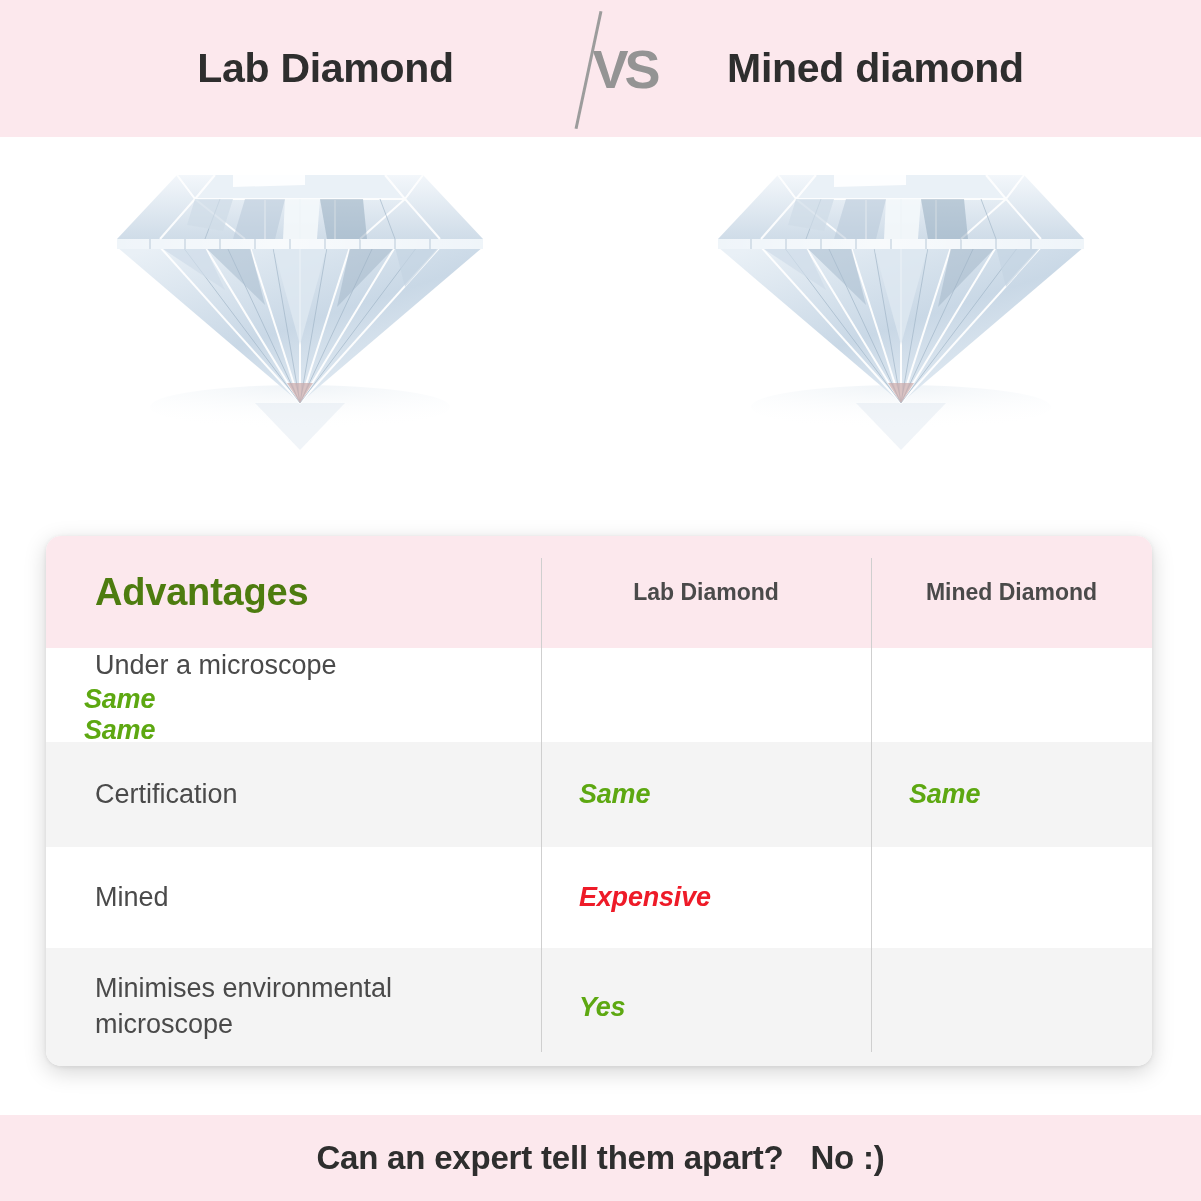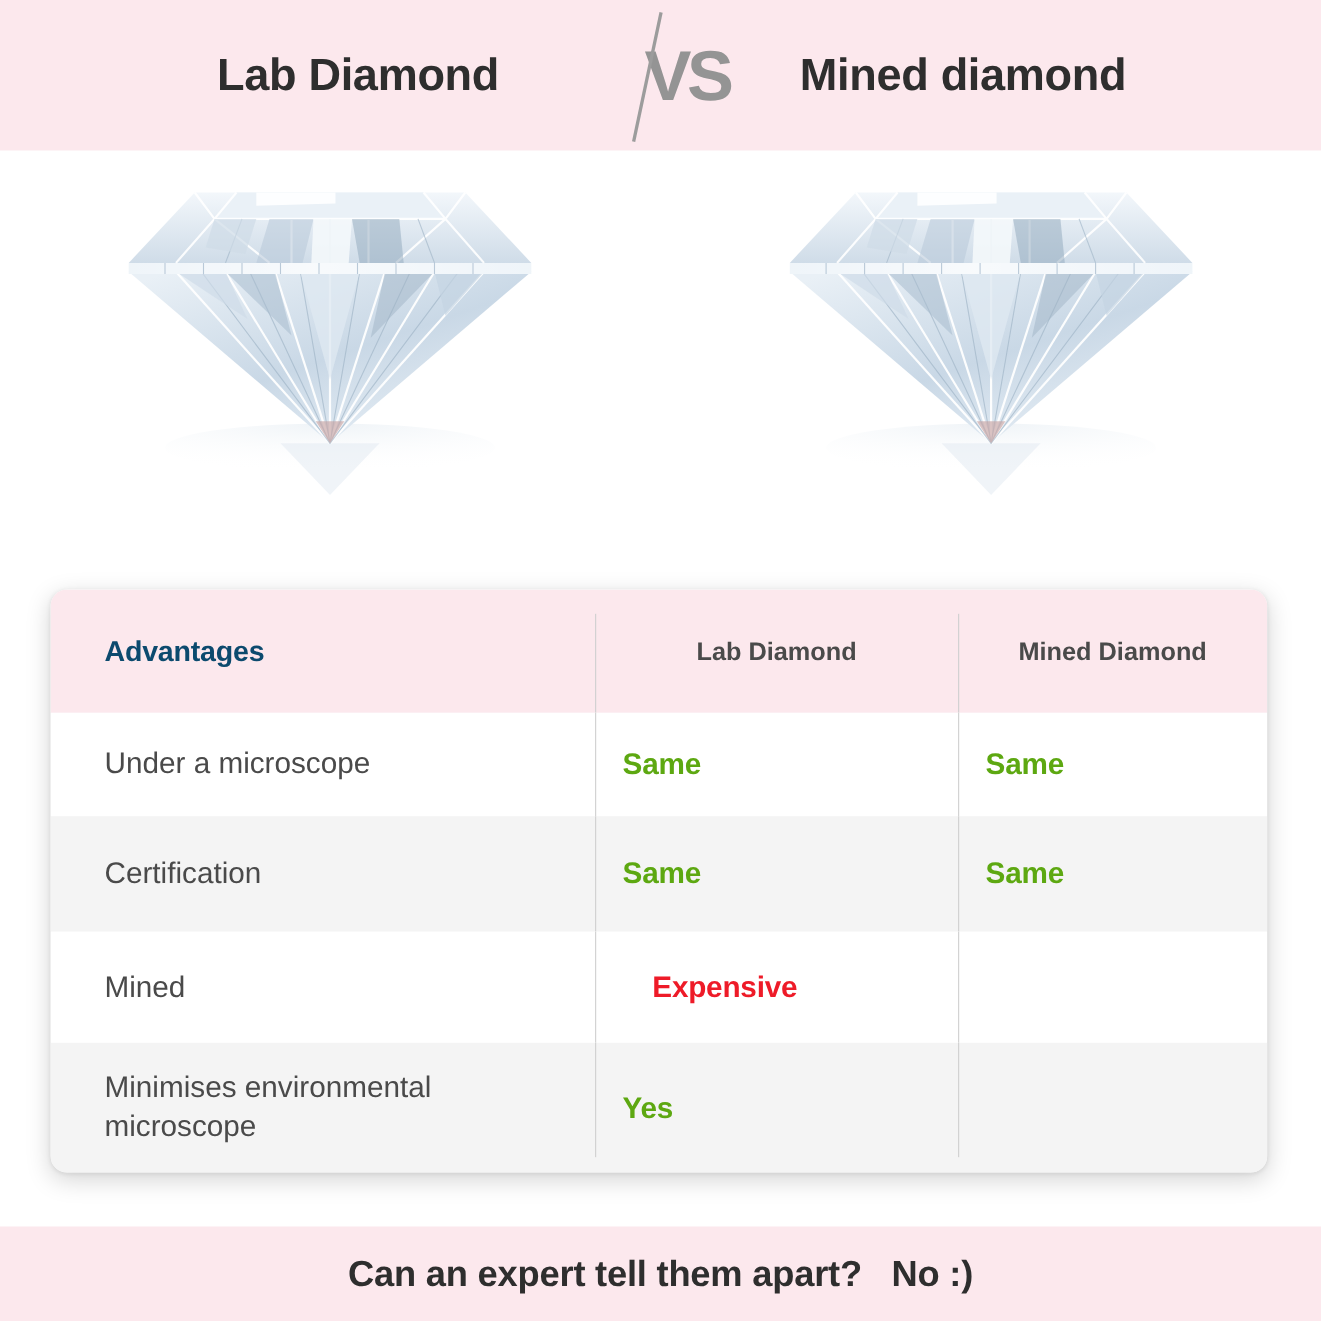--- a/index.html
+++ b/index.html
@@ -39,21 +39,21 @@
 
   .vs-wrap {
     width: 120px;
     height: 137px;
     position: relative;
     display: flex;
     align-items: center;
     justify-content: center;
   }
   .vs-text {
-    font-size: 64px;
+    font-size: 54px;
     font-weight: bold;
     color: #949494;
     letter-spacing: -4px;
     line-height: 1;
     position: relative;
     z-index: 1;
     margin-left: 48px;
   }
   .vs-slash {
     position: absolute;
@@ -111,59 +111,60 @@
     height: 100%;
     position: relative;
   }
 
   .trow {
     display: flex;
     width: 100%;
     position: relative;
   }
   .trow.header-row { height: 112px; background: #fce8ed; }
-  .trow.r1 { height: 94px;  background: #ffffff; }
+  .trow.r1 { height: 94px;  background: #ffffff; flex-direction: column; }
   .trow.r2 { height: 105px; background: #f4f4f4; }
   .trow.r3 { height: 101px; background: #ffffff; }
   .trow.r4 { height: 118px; background: #f4f4f4; }
 
   .cell-feature {
     width: 495px;
     display: flex;
     align-items: center;
     padding-left: 49px;
     padding-right: 12px;
   }
   .cell-val {
     width: 330px;
     display: flex;
     align-items: center;
-    padding-left: 25px;
+    padding-left: 38px;
+    font-style: italic;
   }
   .cell-val.last { width: 281px; }
 
   
   .vdiv {
     position: absolute;
     top: 0;
     width: 1px;
     background: #cfcfcf;
   }
   .vdiv.a { left: 495px; }
   .vdiv.b { left: 825px; }
   .trow.header-row .vdiv { top: 22px; height: 90px; }
   .trow.r1 .vdiv { top: 0; height: 94px; }
   .trow.r2 .vdiv { top: 0; height: 105px; }
   .trow.r3 .vdiv { top: 0; height: 101px; }
   .trow.r4 .vdiv { top: 0; height: 104px; }
 
   .advantages-title {
-    font-size: 26px;
-    font-weight: bold;
-    color: #0c4a6e;
+    font-size: 38px;
+    font-weight: bold;
+    color: #4d7c0f;
     letter-spacing: -0.2px;
   }
   .col-head {
     width: 330px;
     display: flex;
     align-items: center;
     justify-content: center;
     font-size: 23px;
     font-weight: bold;
     color: #4a4a4a;
@@ -176,21 +177,21 @@
     line-height: 1.32;
     font-weight: normal;
   }
   .val-text {
     font-size: 27px;
     font-weight: bold;
     letter-spacing: -0.2px;
     white-space: nowrap;
   }
   .val-good { color: #5da811; }
-  .val-bad  { color: #ee1b28; margin-left: 27px; }
+  .val-bad  { color: #ee1b28; }
 
   
   .footer-band {
     position: absolute;
     left: 0; top: 1115px;
     width: 1201px; height: 86px;
     background: #fce8ed;
     display: flex;
     align-items: center;
     justify-content: center;

